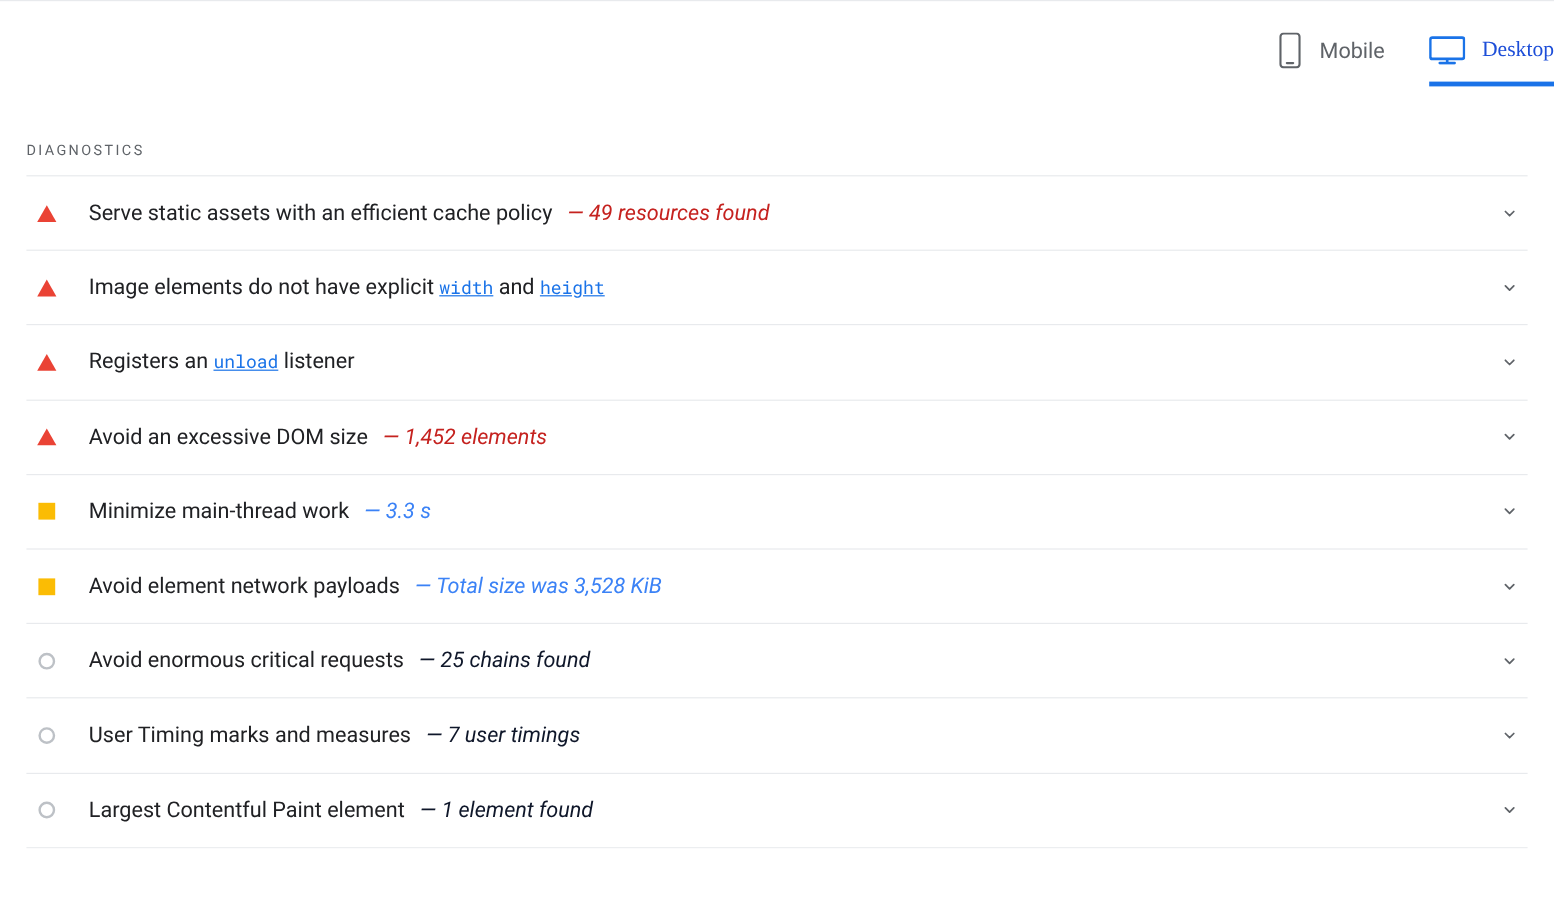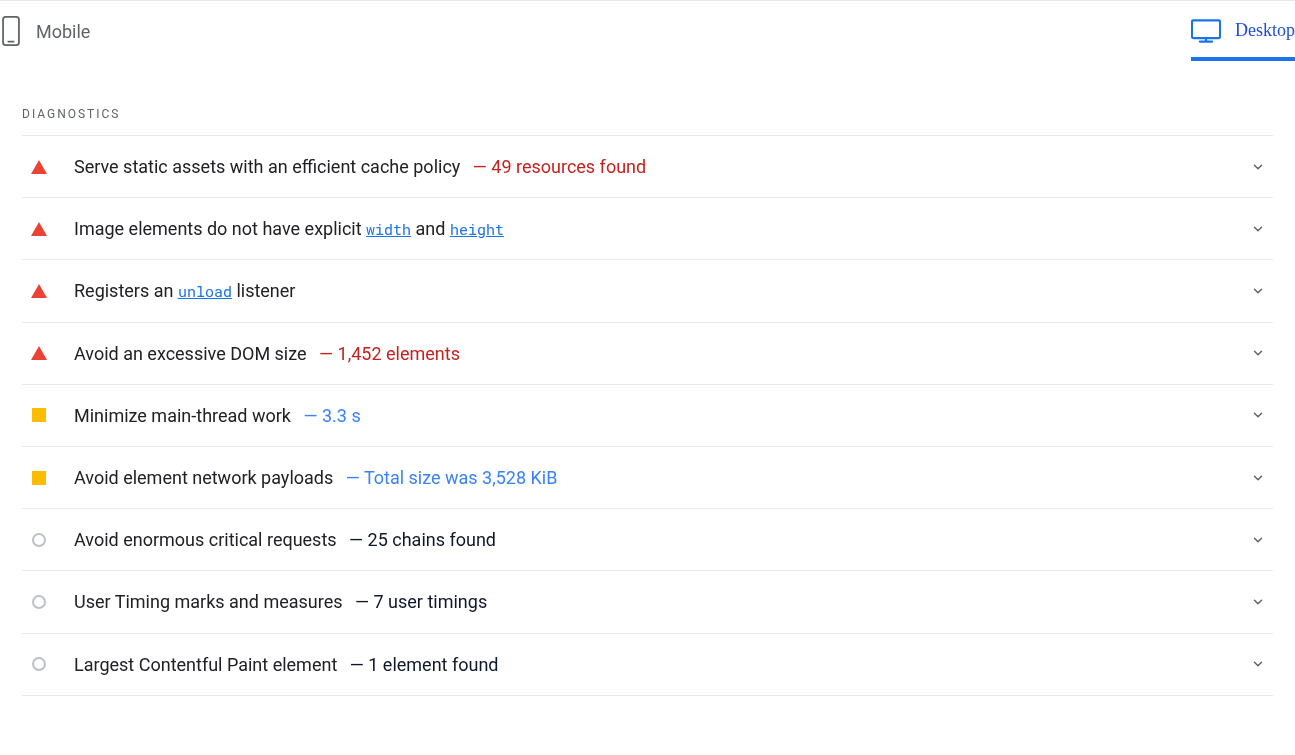--- a/index.html
+++ b/index.html
@@ -8,23 +8,23 @@
       background: #fff;
       color: #202124;
       width: 1295px;
     }
     .top-border {
       height: 1px;
       background: #e8eaed;
     }
     .tabs {
       display: flex;
-      justify-content: space-between;
-      gap: 60px;
-      padding: 15px 0 0 0;
+      justify-content: flex-end;
+      gap: 37px;
+      padding: 26px 0 0 0;
       margin-bottom: 24px;
     }
     .tab {
       display: flex;
       align-items: center;
       gap: 14px;
       cursor: pointer;
       padding-bottom: 12px;
       border-bottom: 3px solid transparent;
       font-size: 18px;
@@ -96,20 +96,21 @@
       font-family: "Roboto Mono", Menlo, Consolas, monospace;
       font-size: 15px;
       color: #1a73e8;
       text-decoration: underline;
     }
 
     .dash-detail {
       font-size: 18px;
       margin-left: 8px;
       display: inline;
+      font-style: italic;
     }
     .dash-detail.fail { color: #c5221f; }
     .dash-detail.average { color: #3b82f6; text-align: center; }
     .dash-detail.info { color: #0f172a; }
 
     .chevron {
       color: #5f6368;
       flex-shrink: 0;
     }
     .chevron svg { display: block; }

